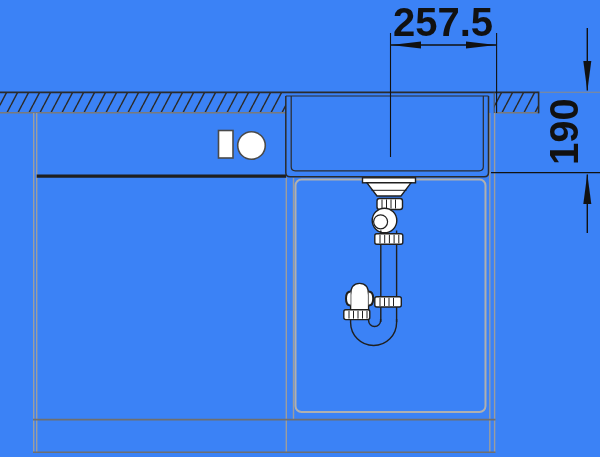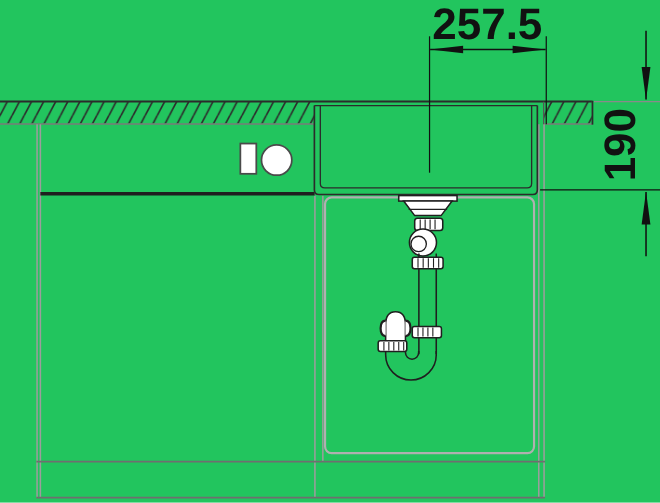--- a/index.html
+++ b/index.html
@@ -1,19 +1,19 @@
 <!DOCTYPE html>
 <html><head>
 <meta charset="utf-8">
 <style>
   html,body{margin:0;padding:0;background:#fff;}
   .stage{
     position:relative;
     width:600px;height:457px;
-    background:#22c55e;
+    background:#3b82f6;
     overflow:hidden;
     font-family:"Liberation Sans", sans-serif;
   }
   svg{display:block;}
   text.dim{
     font-family:"Liberation Sans", sans-serif;
     font-weight:700;
     font-size:40px;
     fill:#111111;
   }

